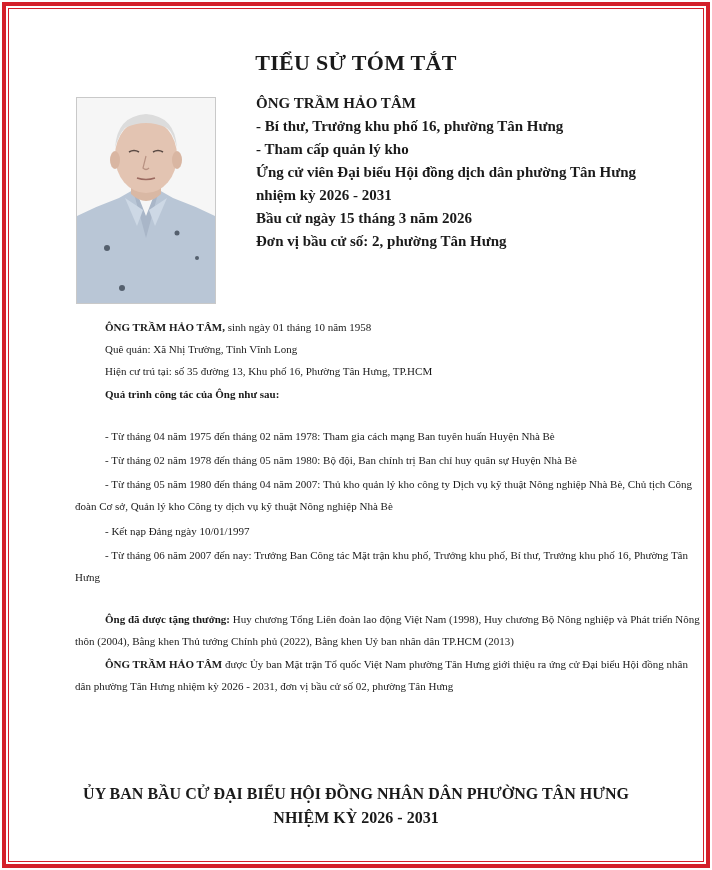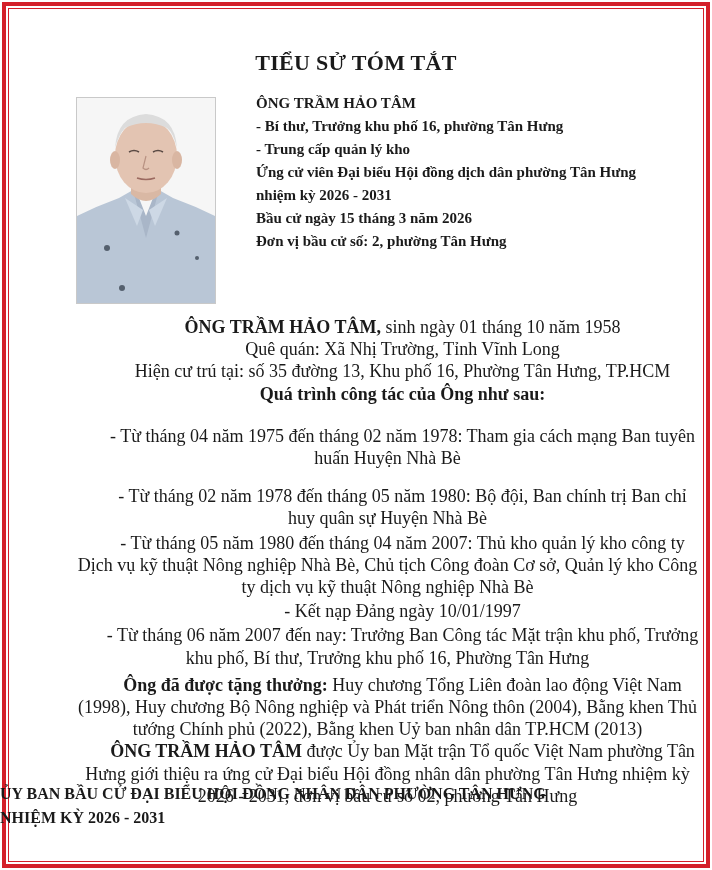--- a/index.html
+++ b/index.html
@@ -10,25 +10,25 @@
     .frame-inner { position: absolute; left: 8px; top: 8px; width: 696px; height: 854px;
                    box-sizing: border-box; border: 1px solid #d4202a; }
     .title { position: absolute; left: 0; width: 712px; top: 50px; text-align: center;
              font-weight: bold; font-size: 22px; letter-spacing: 0.3px; }
     .photo { position: absolute; left: 76px; top: 97px; width: 138px; height: 205px;
              border: 1px solid #c9c9c9; background: #f4f4f4; overflow: hidden; }
     .summary { position: absolute; left: 256px; top: 92px; width: 440px;
                font-weight: bold; font-size: 15px; line-height: 23px; }
     .summary div { white-space: nowrap; }
     .body-text { position: absolute; left: 75px; top: 316px; width: 625px;
-                 font-size: 18px; line-height: 22.2px; text-align: center; }
+                 font-size: 11px; line-height: 22.2px; }
     .body-text p { margin: 0; }
     .indent { text-indent: 30px; }
     .bold { font-weight: bold; }
-    .footer { position: absolute; left: 0; width: 712px; top: 782px; 
+    .footer { position: absolute; left: 0; width: 712px; top: 782px; text-align: center;
               font-weight: bold; font-size: 16px; line-height: 24px; }
   </style>
 </head>
 <body>
 
 <div class="frame-outer"></div>
 <div class="frame-inner"></div>
 
 <div class="title">TIỂU SỬ TÓM TẮT</div>
 
@@ -56,37 +56,37 @@
     <path d="M52 54 Q57 51 62 54" stroke="#5a4a44" stroke-width="1.5" fill="none"></path>
     <path d="M76 54 Q81 51 86 54" stroke="#5a4a44" stroke-width="1.5" fill="none"></path>
     <path d="M69 58 L66 70 Q69 73 72 70" stroke="#b89282" stroke-width="1.2" fill="none"></path>
     <path d="M60 80 Q69 83 78 80" stroke="#9c6a60" stroke-width="1.5" fill="none"></path>
   </svg>
 </div>
 
 <div class="summary">
   <div>ÔNG TRẦM HẢO TÂM</div>
   <div>- Bí thư, Trưởng khu phố 16, phường Tân Hưng</div>
-  <div>- Trung cấp quản lý kho</div>
+  <div>- Tham cấp quản lý kho</div>
   <div>Ứng cử viên Đại biểu Hội đồng dịch dân phường Tân Hưng</div>
   <div>nhiệm kỳ 2026 - 2031</div>
   <div>Bầu cử ngày 15 tháng 3 năm 2026</div>
   <div>Đơn vị bầu cử số: 2, phường Tân Hưng</div>
 </div>
 
 <div class="body-text">
   <p class="indent"><span class="bold">ÔNG TRẦM HẢO TÂM,</span><span> sinh ngày 01 tháng 10 năm 1958</span></p>
   <p class="indent">Quê quán: Xã Nhị Trường, Tỉnh Vĩnh Long</p>
   <p class="indent">Hiện cư trú tại: số 35 đường 13, Khu phố 16, Phường Tân Hưng, TP.HCM</p>
   <p class="indent bold">Quá trình công tác của Ông như sau:</p>
   <p class="indent" style="margin-top:20px">- Từ tháng 04 năm 1975 đến tháng 02 năm 1978: Tham gia cách mạng Ban tuyên huấn Huyện Nhà Bè</p>
-  <p class="indent" style="margin-top:16px">- Từ tháng 02 năm 1978 đến tháng 05 năm 1980: Bộ đội, Ban chính trị Ban chỉ huy quân sự Huyện Nhà Bè</p>
+  <p class="indent" style="margin-top:2px">- Từ tháng 02 năm 1978 đến tháng 05 năm 1980: Bộ đội, Ban chính trị Ban chỉ huy quân sự Huyện Nhà Bè</p>
   <p class="indent" style="margin-top:2px">- Từ tháng 05 năm 1980 đến tháng 04 năm 2007: Thủ kho quản lý kho công ty Dịch vụ kỹ thuật Nông nghiệp Nhà Bè, Chủ tịch Công đoàn Cơ sở, Quản lý kho Công ty dịch vụ kỹ thuật Nông nghiệp Nhà Bè</p>
   <p class="indent" style="margin-top:2px">- Kết nạp Đảng ngày 10/01/1997</p>
   <p class="indent" style="margin-top:2px">- Từ tháng 06 năm 2007 đến nay: Trưởng Ban Công tác Mặt trận khu phố, Trưởng khu phố, Bí thư, Trưởng khu phố 16, Phường Tân Hưng</p>
-  <p class="indent" style="margin-top:5px"><span class="bold">Ông đã được tặng thưởng:</span><span> Huy chương Tổng Liên đoàn lao động Việt Nam (1998), Huy chương Bộ Nông nghiệp và Phát triển Nông thôn (2004), Bằng khen Thủ tướng Chính phủ (2022), Bằng khen Uỷ ban nhân dân TP.HCM (2013)</span></p>
+  <p class="indent" style="margin-top:20px"><span class="bold">Ông đã được tặng thưởng:</span><span> Huy chương Tổng Liên đoàn lao động Việt Nam (1998), Huy chương Bộ Nông nghiệp và Phát triển Nông thôn (2004), Bằng khen Thủ tướng Chính phủ (2022), Bằng khen Uỷ ban nhân dân TP.HCM (2013)</span></p>
   <p class="indent"><span class="bold">ÔNG TRẦM HẢO TÂM</span><span> được Ủy ban Mặt trận Tổ quốc Việt Nam phường Tân Hưng giới thiệu ra ứng cử Đại biểu Hội đồng nhân dân phường Tân Hưng nhiệm kỳ 2026 - 2031, đơn vị bầu cử số 02, phường Tân Hưng</span></p>
 </div>
 
 <div class="footer">
   <div>ỦY BAN BẦU CỬ ĐẠI BIỂU HỘI ĐỒNG NHÂN DÂN PHƯỜNG TÂN HƯNG</div>
   <div>NHIỆM KỲ 2026 - 2031</div>
 </div>
 
 </body></html>

